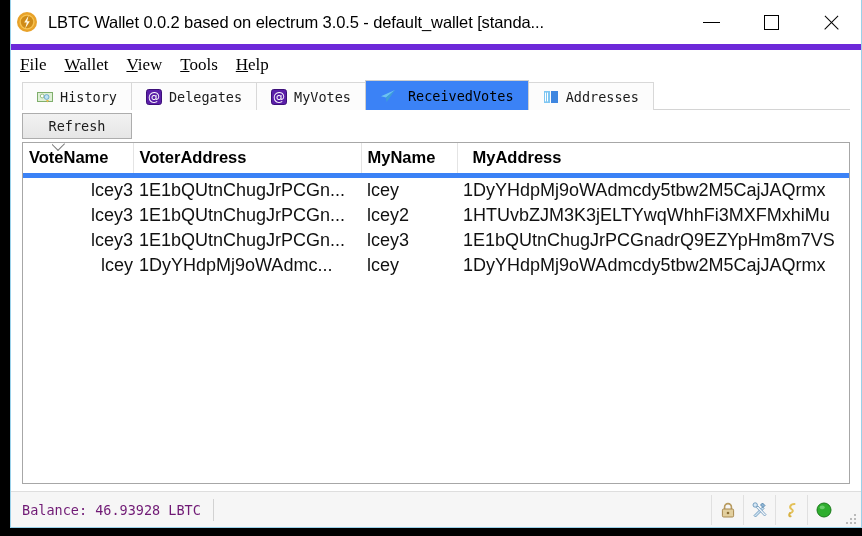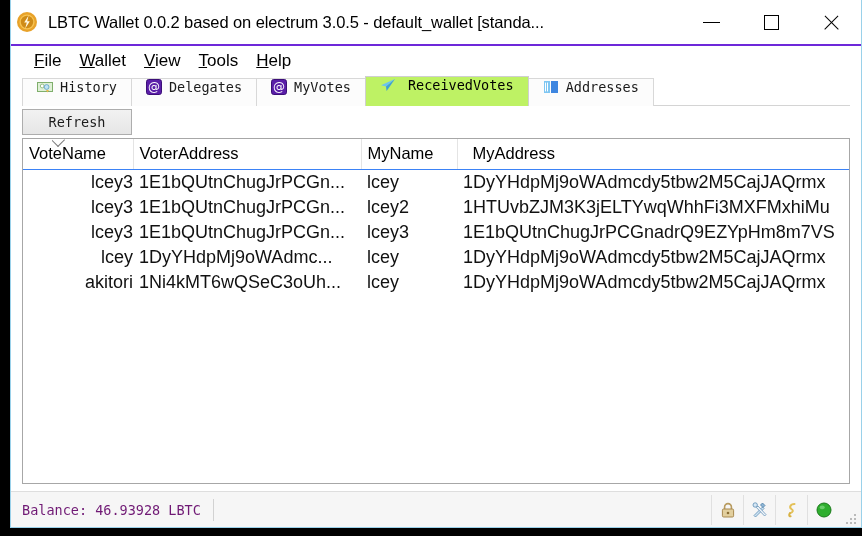--- a/index.html
+++ b/index.html
@@ -32,21 +32,21 @@
   }
 
   
   .titlebar {
     height: 44px;
     min-height: 44px;
     background: #ffffff;
     display: flex;
     align-items: center;
     position: relative;
-    border-bottom: 2px solid #6d28d9;
+    border-bottom: 6px solid #6d28d9;
   }
   .app-icon {
     width: 22px;
     height: 22px;
     margin-left: 5px;
     margin-right: 10px;
     flex: 0 0 auto;
   }
   .title-text {
     font-family: "Liberation Sans", sans-serif;
@@ -99,23 +99,23 @@
   }
   .glyph-close:before { transform: rotate(45deg); }
   .glyph-close:after  { transform: rotate(-45deg); }
 
   
   .menubar {
     height: 30px;
     min-height: 30px;
     display: flex;
     align-items: center;
-    padding-left: 14px;
-    background: #ffffff;
-    font-family: Liberation Sans, sans-serif;
+    padding-left: 0;
+    background: #ffffff;
+    font-family: Liberation Serif, serif;
     font-size: 17px;
     color: #000000;
   }
   .menu-item {
     padding: 2px 9px 2px 9px;
     cursor: default;
     white-space: nowrap;
   }
   .menu-item u { text-decoration: underline; }
 
@@ -135,37 +135,38 @@
     position: absolute;
     left: 11px;
     right: 11px;
     bottom: 0;
     height: 1px;
     background: #d4d4d4;
   }
   .tab {
     height: 28px;
     display: flex;
+    align-items: center;
     gap: 7px;
     padding: 0 14px;
     box-sizing: border-box;
     background: #fcfcfc;
     border: 1px solid #d8d8d8;
     border-bottom: none;
     font-family: "DejaVu Sans Mono", monospace;
     font-size: 13.5px;
     color: #1a1a1a;
     cursor: default;
     position: relative;
     z-index: 1;
     white-space: nowrap;
   }
   .tab + .tab { margin-left: -1px; }
   .tab.selected {
-    background: #bef264;
+    background: #3b82f6;
     height: 30px;
     z-index: 3;
     border-color: #cfcfcf;
     color: #000;
     gap: 12px;
   }
   .tab-icon {
     width: 16px;
     height: 16px;
     flex: 0 0 auto;
@@ -215,26 +216,26 @@
     min-height: 0;
     position: relative;
   }
   .tbl {
     border-collapse: collapse;
     table-layout: fixed;
     width: 100%;
     font-family: "Liberation Sans", sans-serif;
   }
   .tbl th {
-    font-weight: normal;
+    font-weight: bold;
     font-size: 16.5px;
     color: #000000;
     text-align: left;
     padding: 5px 0 6px 6px;
-    border-bottom: 1px solid #3b82f6;
+    border-bottom: 5px solid #3b82f6;
     border-right: 1px solid #e4e4e4;
     background: #ffffff;
     height: 27px;
     box-sizing: border-box;
     position: relative;
     white-space: nowrap;
     overflow: hidden;
     cursor: default;
     margin-top: 33px;
   }
@@ -473,26 +474,20 @@
             <td>1E1bQUtnChugJrPCGn...</td>
             <td>lcey3</td>
             <td>1E1bQUtnChugJrPCGnadrQ9EZYpHm8m7VS</td>
           </tr>
           <tr>
             <td class="cell-r">lcey</td>
             <td>1DyYHdpMj9oWAdmc...</td>
             <td>lcey</td>
             <td>1DyYHdpMj9oWAdmcdy5tbw2M5CajJAQrmx</td>
           </tr>
-          <tr>
-            <td class="cell-r">akitori</td>
-            <td>1Ni4kMT6wQSeC3oUh...</td>
-            <td>lcey</td>
-            <td>1DyYHdpMj9oWAdmcdy5tbw2M5CajJAQrmx</td>
-          </tr>
         </tbody>
       </table>
     </div>
 
   </div>
 
   <div class="statusbar">
     <span class="balance">Balance: 46.93928 LBTC</span>
     <span class="status-sep"></span>
 

